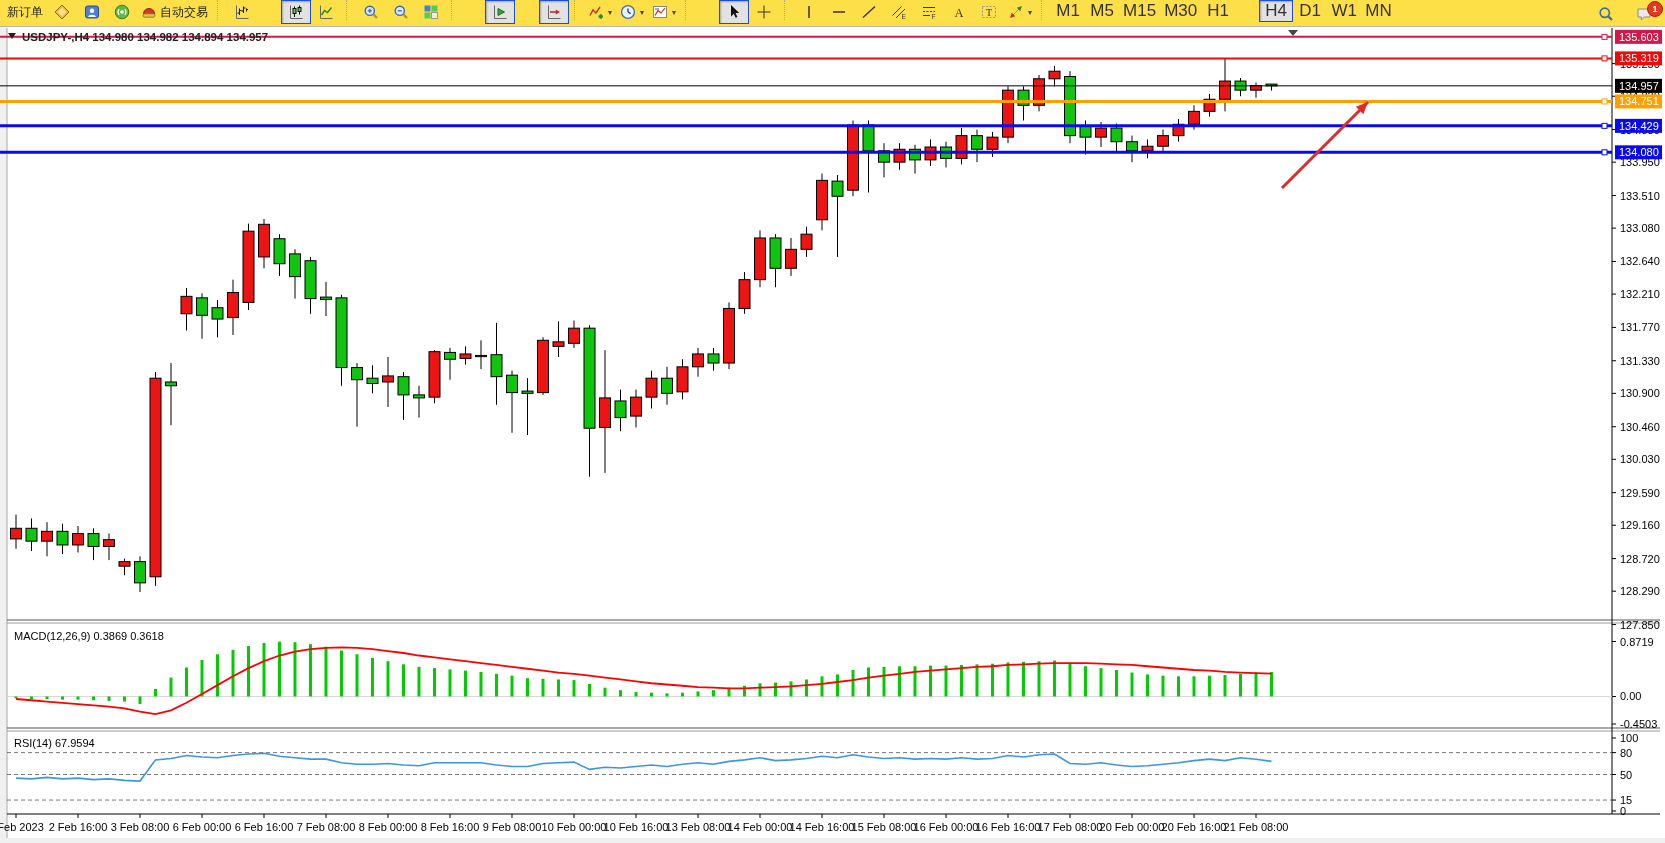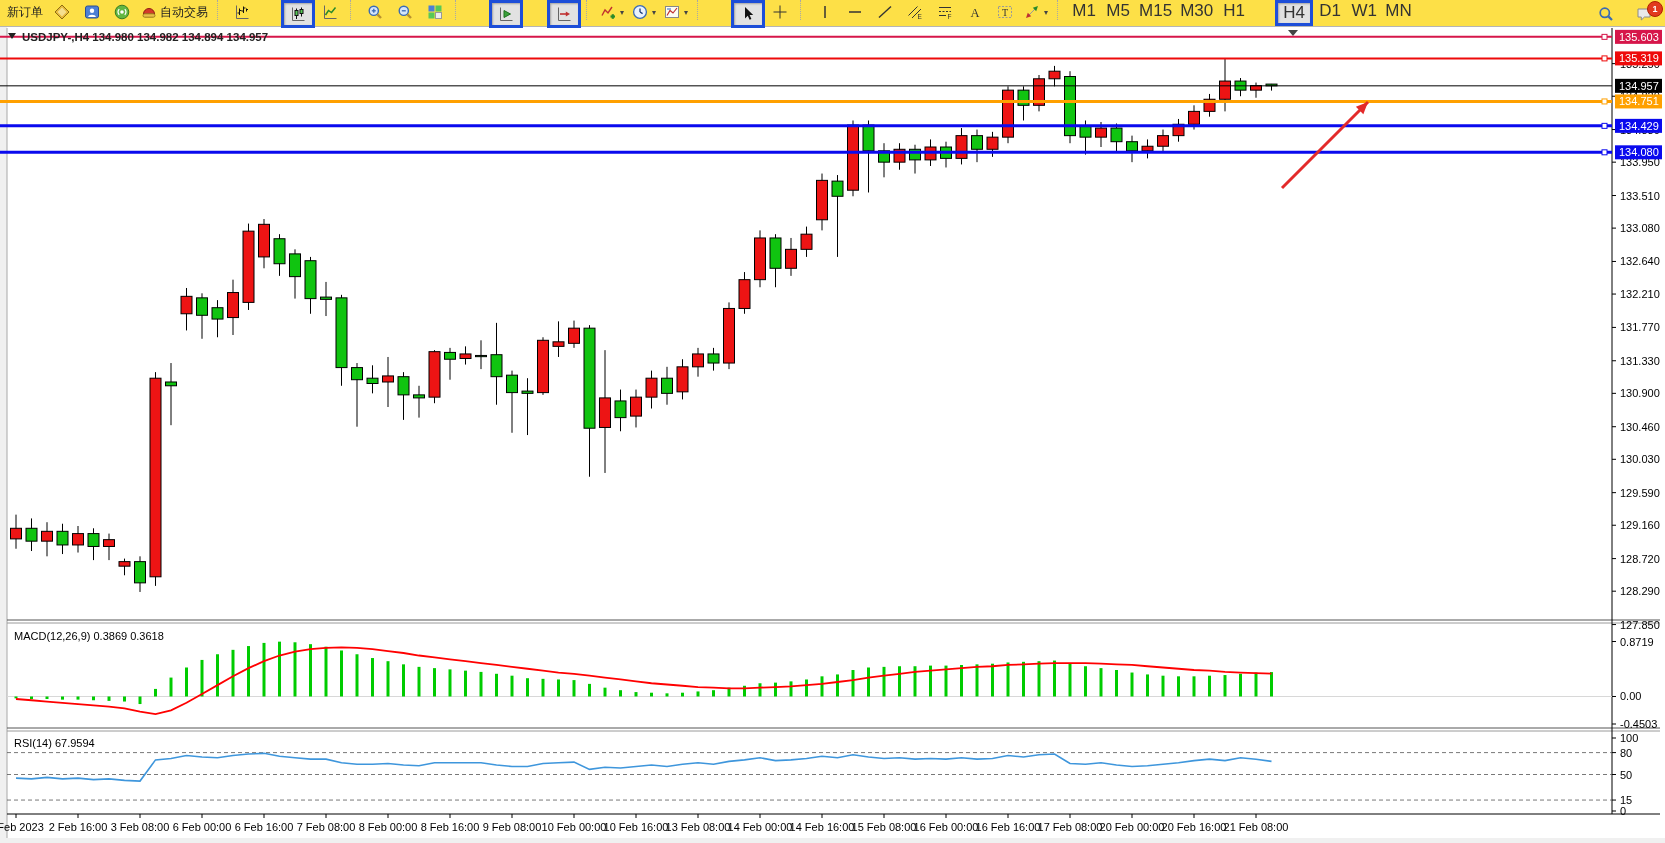--- a/index.html
+++ b/index.html
@@ -1,21 +1,21 @@
 <!DOCTYPE html>
 <html><head>
 <meta charset="utf-8">
 <style>
   html,body{margin:0;padding:0;background:#fff;font-family:"Liberation Sans",sans-serif;}
   #app{position:relative;width:1665px;height:843px;overflow:hidden;background:#fff;}
   .toolbar{position:absolute;top:0;left:0;width:1665px;height:27px;background:#fde047;
     border-bottom:1px solid #b5b5b5;display:flex;align-items:flex-start;padding-left:3px;box-sizing:border-box;z-index:5;}
   .tbtn{height:22px;min-width:22px;display:flex;align-items:center;justify-content:center;gap:3px;
     border:1px solid transparent;padding:0 3px;font-size:12px;color:#222;cursor:default;background:transparent;}
-  .tbtn.pressed{background:#e2e2e2;border:3px solid #1d4ed8;box-shadow:inset 1px 1px 2px rgba(0,0,0,.28);margin-left:24px;}
+  .tbtn.pressed{background:#e2e2e2;border:1px solid #1d4ed8;box-shadow:inset 1px 1px 2px rgba(0,0,0,.28);margin-left:24px;}
   .tbtn svg{width:16px;height:16px;display:block;}
   .caret{font-size:8px;color:#444;margin-left:1px;}
   .tsep{width:5px;height:20px;border-left:1px dotted #a8a8a8;margin:0 4px 0 5px;}
   .tf{font-size:17px;color:#333;height:20px;min-width:26px;}
   .tb-right{position:absolute;right:6px;top:2px;display:flex;align-items:center;gap:8px;}
   .chat-wrap{position:relative;width:20px;height:20px;}
   .badge{position:absolute;top:-3px;right:-5px;width:14px;height:14px;border-radius:50%;
     background:#e23a1e;color:#fff;font-size:9px;font-weight:bold;display:flex;align-items:center;justify-content:center;
     border:1px solid #b02000;}
   #chart-svg{position:absolute;top:0;left:0;}

